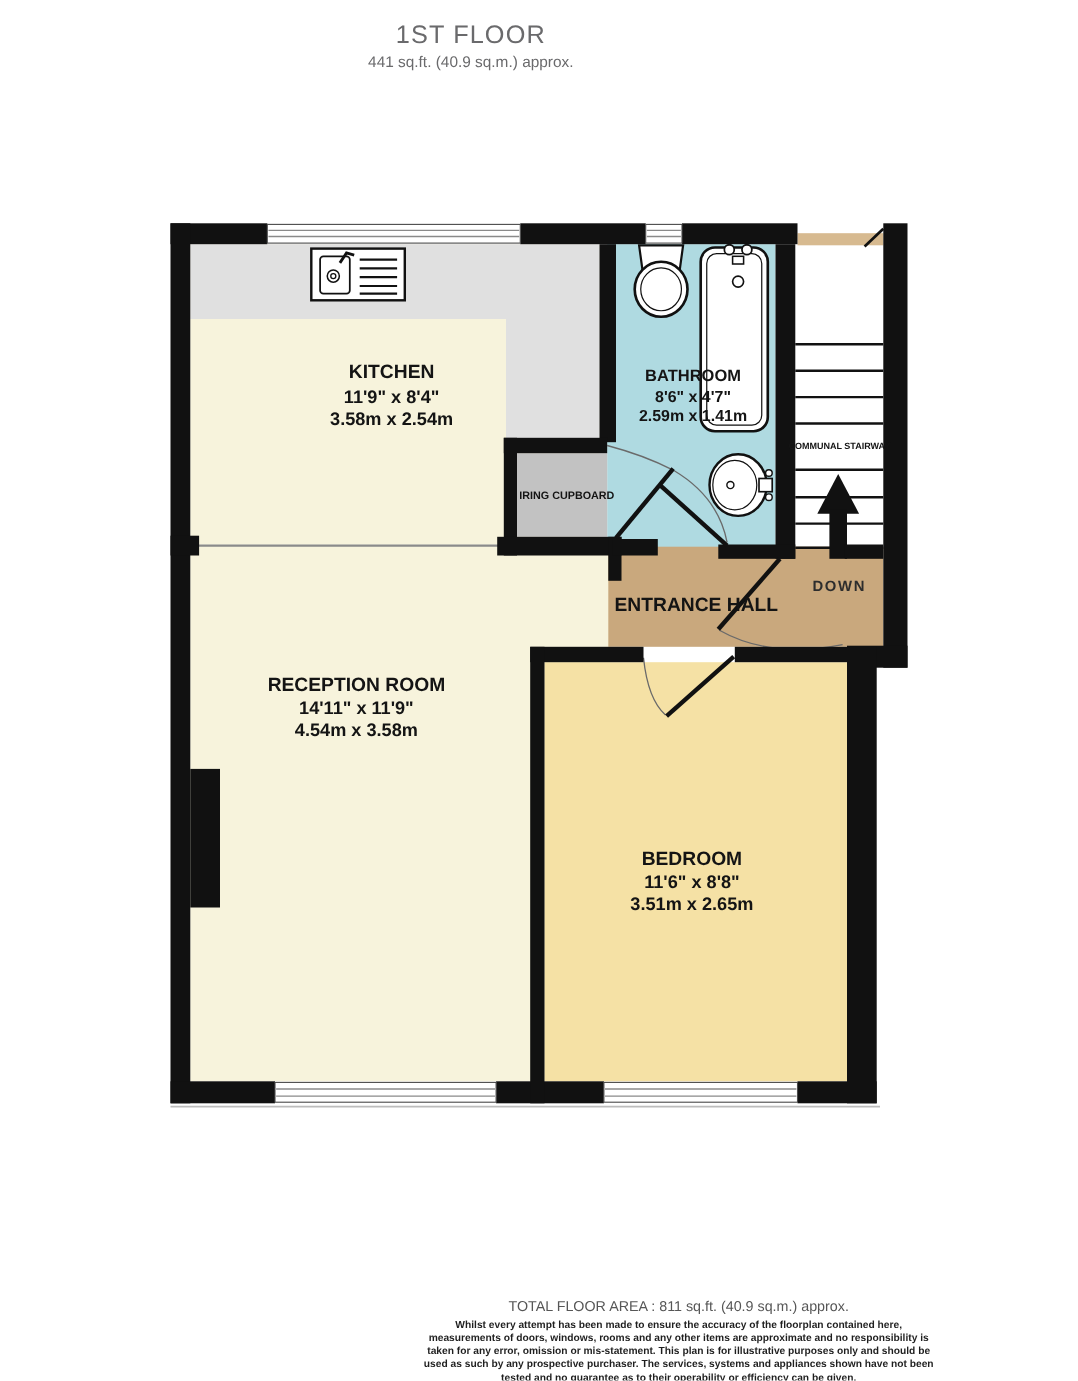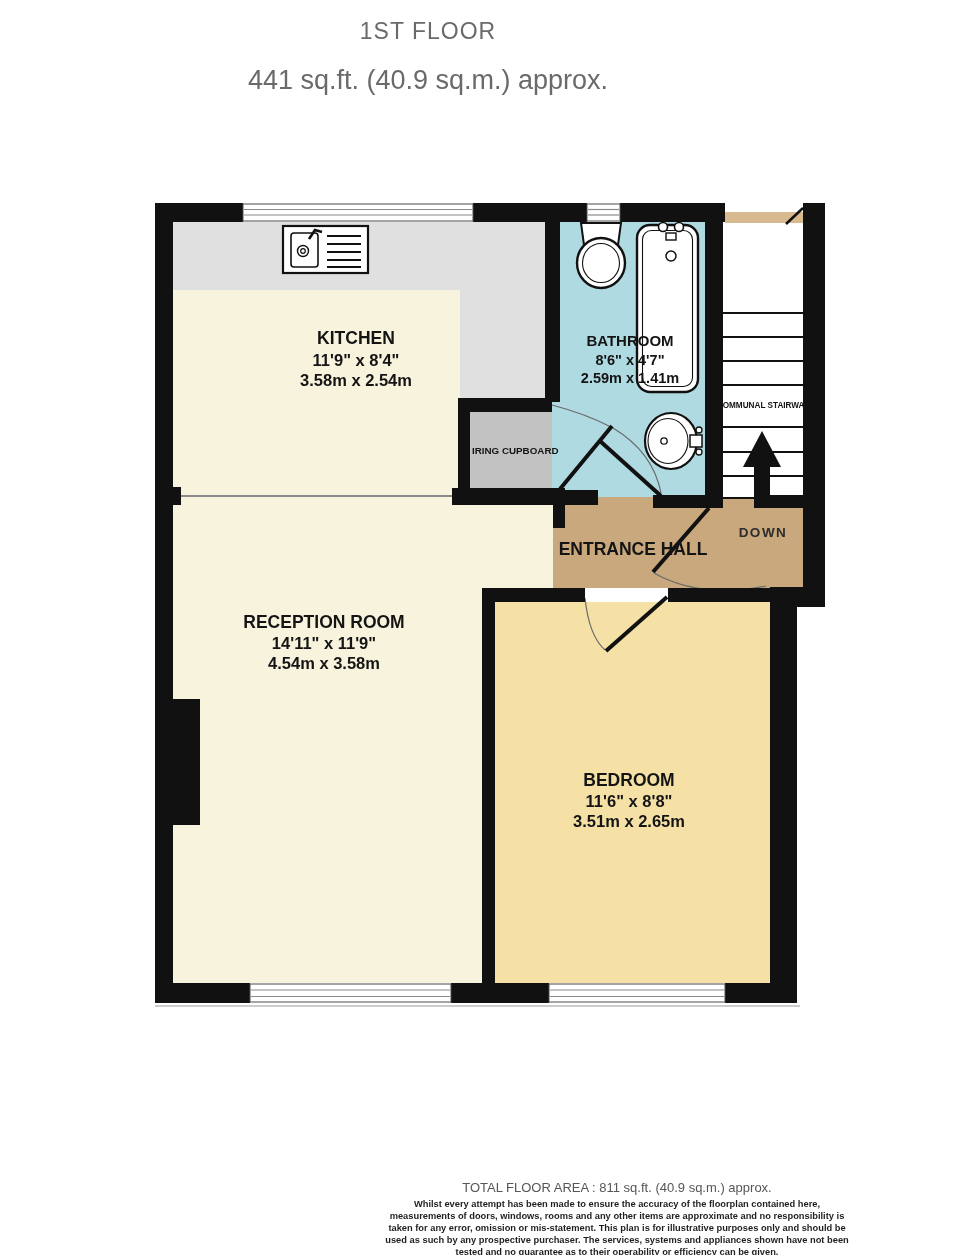--- a/index.html
+++ b/index.html
@@ -1,19 +1,19 @@
 <!DOCTYPE html>
 <html style="--c-wall: #111111; --c-kitchen_reception: #f7f3dc; --c-bedroom: #f5e1a5; --c-entrance_hall: #c9a87d; --c-bathroom: #afdae1; --c-counter: #e0e0e0; --c-cupboard: #c2c2c2; --c-landing: #d7ba90; --c-title_text: #6a6a6c;"><head>
 <meta charset="utf-8">
 <style>
   html,body{margin:0;padding:0;background:#ffffff;}
   body{width:980px;height:1255px;position:relative;font-family:"Liberation Sans",sans-serif;overflow:hidden;}
   .title{position:absolute;top:18px;left:0;width:856px;text-align:center;color:var(--c-title_text,#6a6a6c);}
   .title .l1{font-size:23px;letter-spacing:1px;}
-  .title .l2{font-size:27px;margin-top:20px;}
+  .title .l2{font-size:14px;margin-top:3px;}
   .plan-svg{position:absolute;left:0;top:0;}
   .wall{fill:var(--c-wall,#111);}
   .win{fill:#ffffff;stroke:#4a4a4a;stroke-width:1;}
   .winline{stroke:#8a8a8a;stroke-width:1.2;}
   .fix{fill:#ffffff;stroke:#111;}
   .tread{stroke:#111;stroke-width:2.2;}
   .leaf{stroke:#111;stroke-width:4;}
   .arc{stroke:#6a6a6a;stroke-width:1.2;fill:none;}
   text{font-family:"Liberation Sans",sans-serif;fill:#141414;}
   .room-name{font-weight:bold;font-size:17.5px;text-anchor:middle;}

